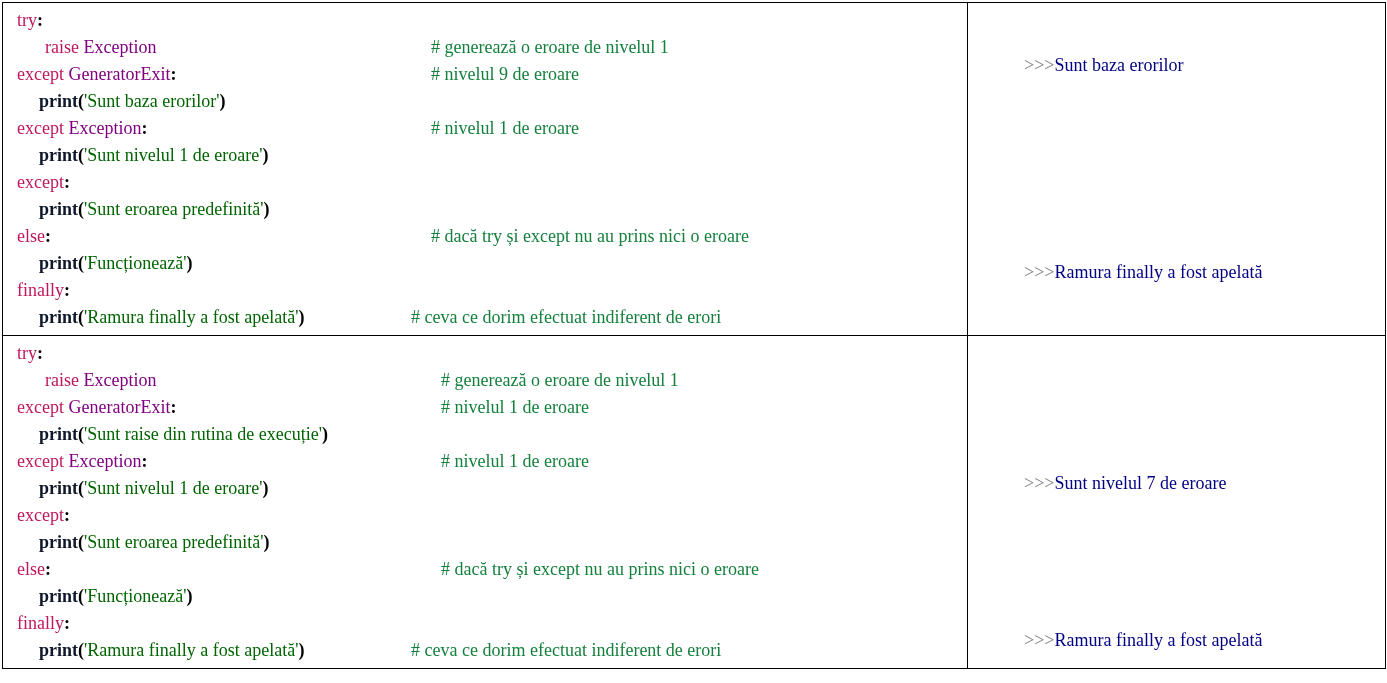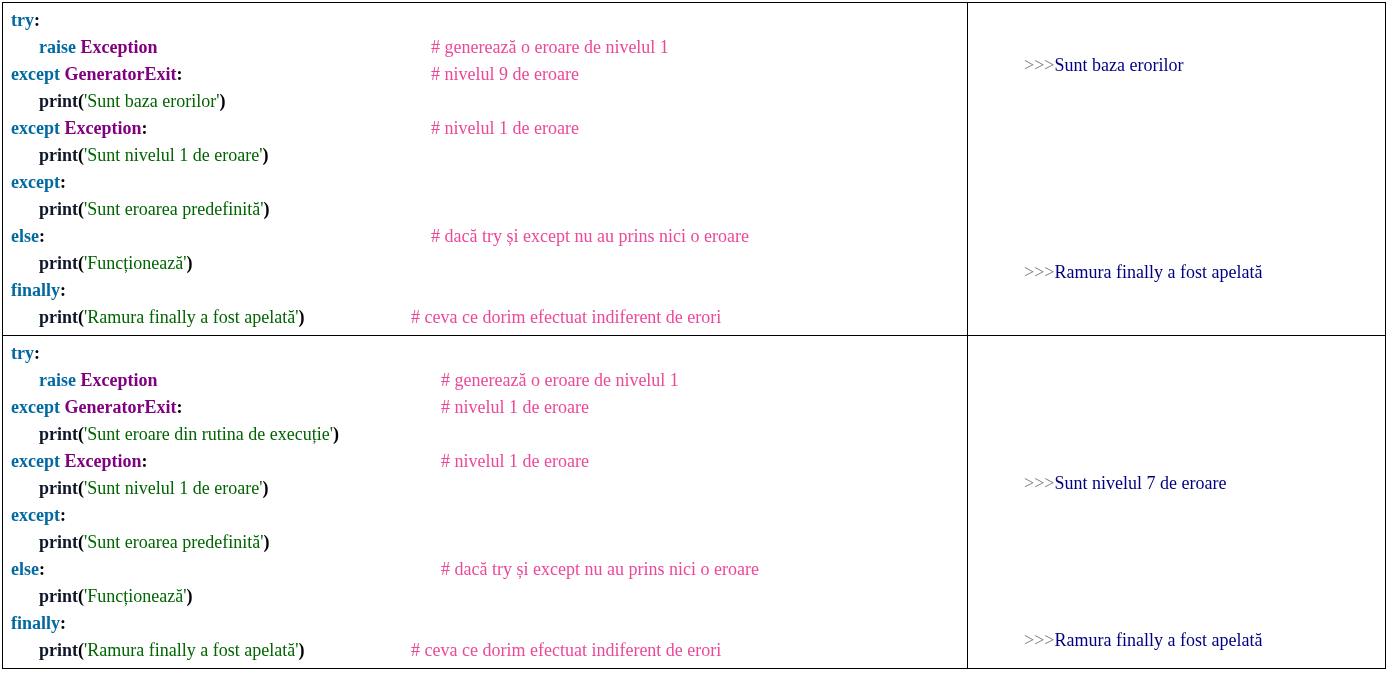--- a/index.html
+++ b/index.html
@@ -40,25 +40,25 @@
     .indent {
       display: inline-block;
       width: 28px;
     }
     .codepart {
       display: inline-block;
     }
     .commentcol {
       display: inline-block;
     }
-    .kw-orange { color: #0369a1; font-weight: bold; }
-    .kw-purple { color: #800080; font-weight: bold; }
+    .kw-orange { color: #be185d; font-weight: normal; margin-left: 6px; }
+    .kw-purple { color: #800080; font-weight: normal; }
     .fn-purple { color: #0f172a; font-weight: bold; }
     .str-green { color: #006400; font-weight: normal; }
-    .comment { color: #ec4899; }
+    .comment { color: #15803d; }
     .punct { color: #000; font-weight: bold; }
     .prompt { color: #808080; }
     .out-blue { color: #000080; }
     .outblock {
       line-height: 1.5;
       margin-left: 48px;
     }
     .outrow {
       white-space: nowrap;
     }
@@ -195,21 +195,21 @@
         <div class="line">
           <span class="codepart" style="width:430px;">
             <span class="kw-orange">except</span> <span class="kw-purple">GeneratorExit</span><span class="punct">:</span>
           </span>
           <span class="commentcol comment"># nivelul 1 de eroare</span>
         </div>
 
         <div class="line">
           <span class="indent"></span>
           <span class="codepart">
-            <span class="fn-purple">print</span><span class="punct">(</span><span class="str-green">'Sunt eroare din rutina de execuție'</span><span class="punct">)</span>
+            <span class="fn-purple">print</span><span class="punct">(</span><span class="str-green">'Sunt raise din rutina de execuție'</span><span class="punct">)</span>
           </span>
         </div>
 
         <div class="line">
           <span class="codepart" style="width:430px;">
             <span class="kw-orange">except</span> <span class="kw-purple">Exception</span><span class="punct">:</span>
           </span>
           <span class="commentcol comment"># nivelul 1 de eroare</span>
         </div>
 

